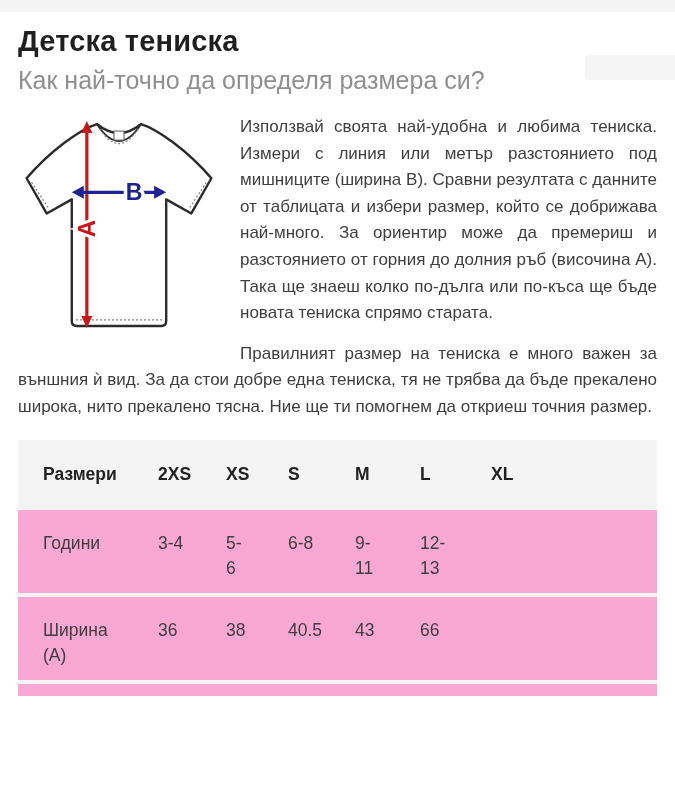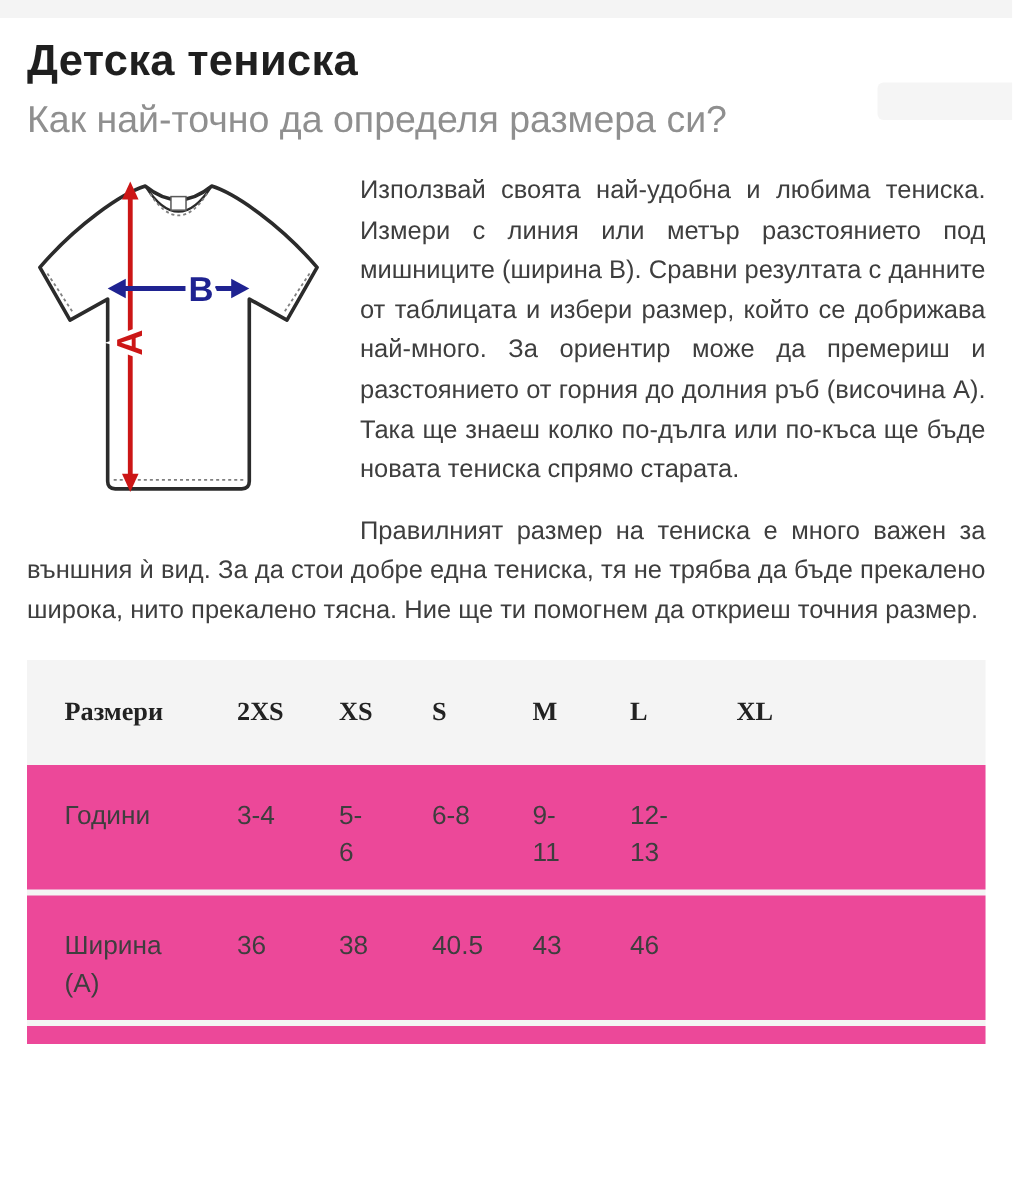--- a/index.html
+++ b/index.html
@@ -52,24 +52,24 @@
     background: #f4f4f4;
     padding-bottom: 13px;
   }
   .thead, .trow {
     display: grid;
     grid-template-columns: 115px 68px 62px 67px 65px 71px 1fr;
     padding-left: 25px; padding-right: 25px;
   }
   .thead {
     height: 70px; align-items: center;
-    font-size: 17.5px; font-weight: bold; color: #222222; font-family: Liberation Serif, serif;
+    font-size: 17.5px; font-weight: bold; color: #222222;
   }
   .trow {
-    background: #ec4899;
+    background: #f9a8d4;
     margin-bottom: 4px;
     min-height: 83px;
     padding-top: 21px; padding-bottom: 12px;
     align-items: start;
     font-size: 17.5px; color: #3e3e3e;
     line-height: 25px;
   }
   .trow:last-child { margin-bottom: 0; }
   .cell { white-space: pre-line; }
 </style>
@@ -154,21 +154,21 @@
           <div class="cell">12-
 13</div>
         </div>
         <div class="trow">
           <div class="cell">Ширина
 (А)</div>
           <div class="cell">36</div>
           <div class="cell">38</div>
           <div class="cell">40.5</div>
           <div class="cell">43</div>
-          <div class="cell">46</div>
+          <div class="cell">66</div>
         </div>
         <div class="trow">
           <div class="cell">Дължина
 (Б)</div>
           <div class="cell">36</div>
           <div class="cell">48</div>
           <div class="cell">53</div>
           <div class="cell">58</div>
           <div class="cell">63</div>
           <div class="cell">68</div>

